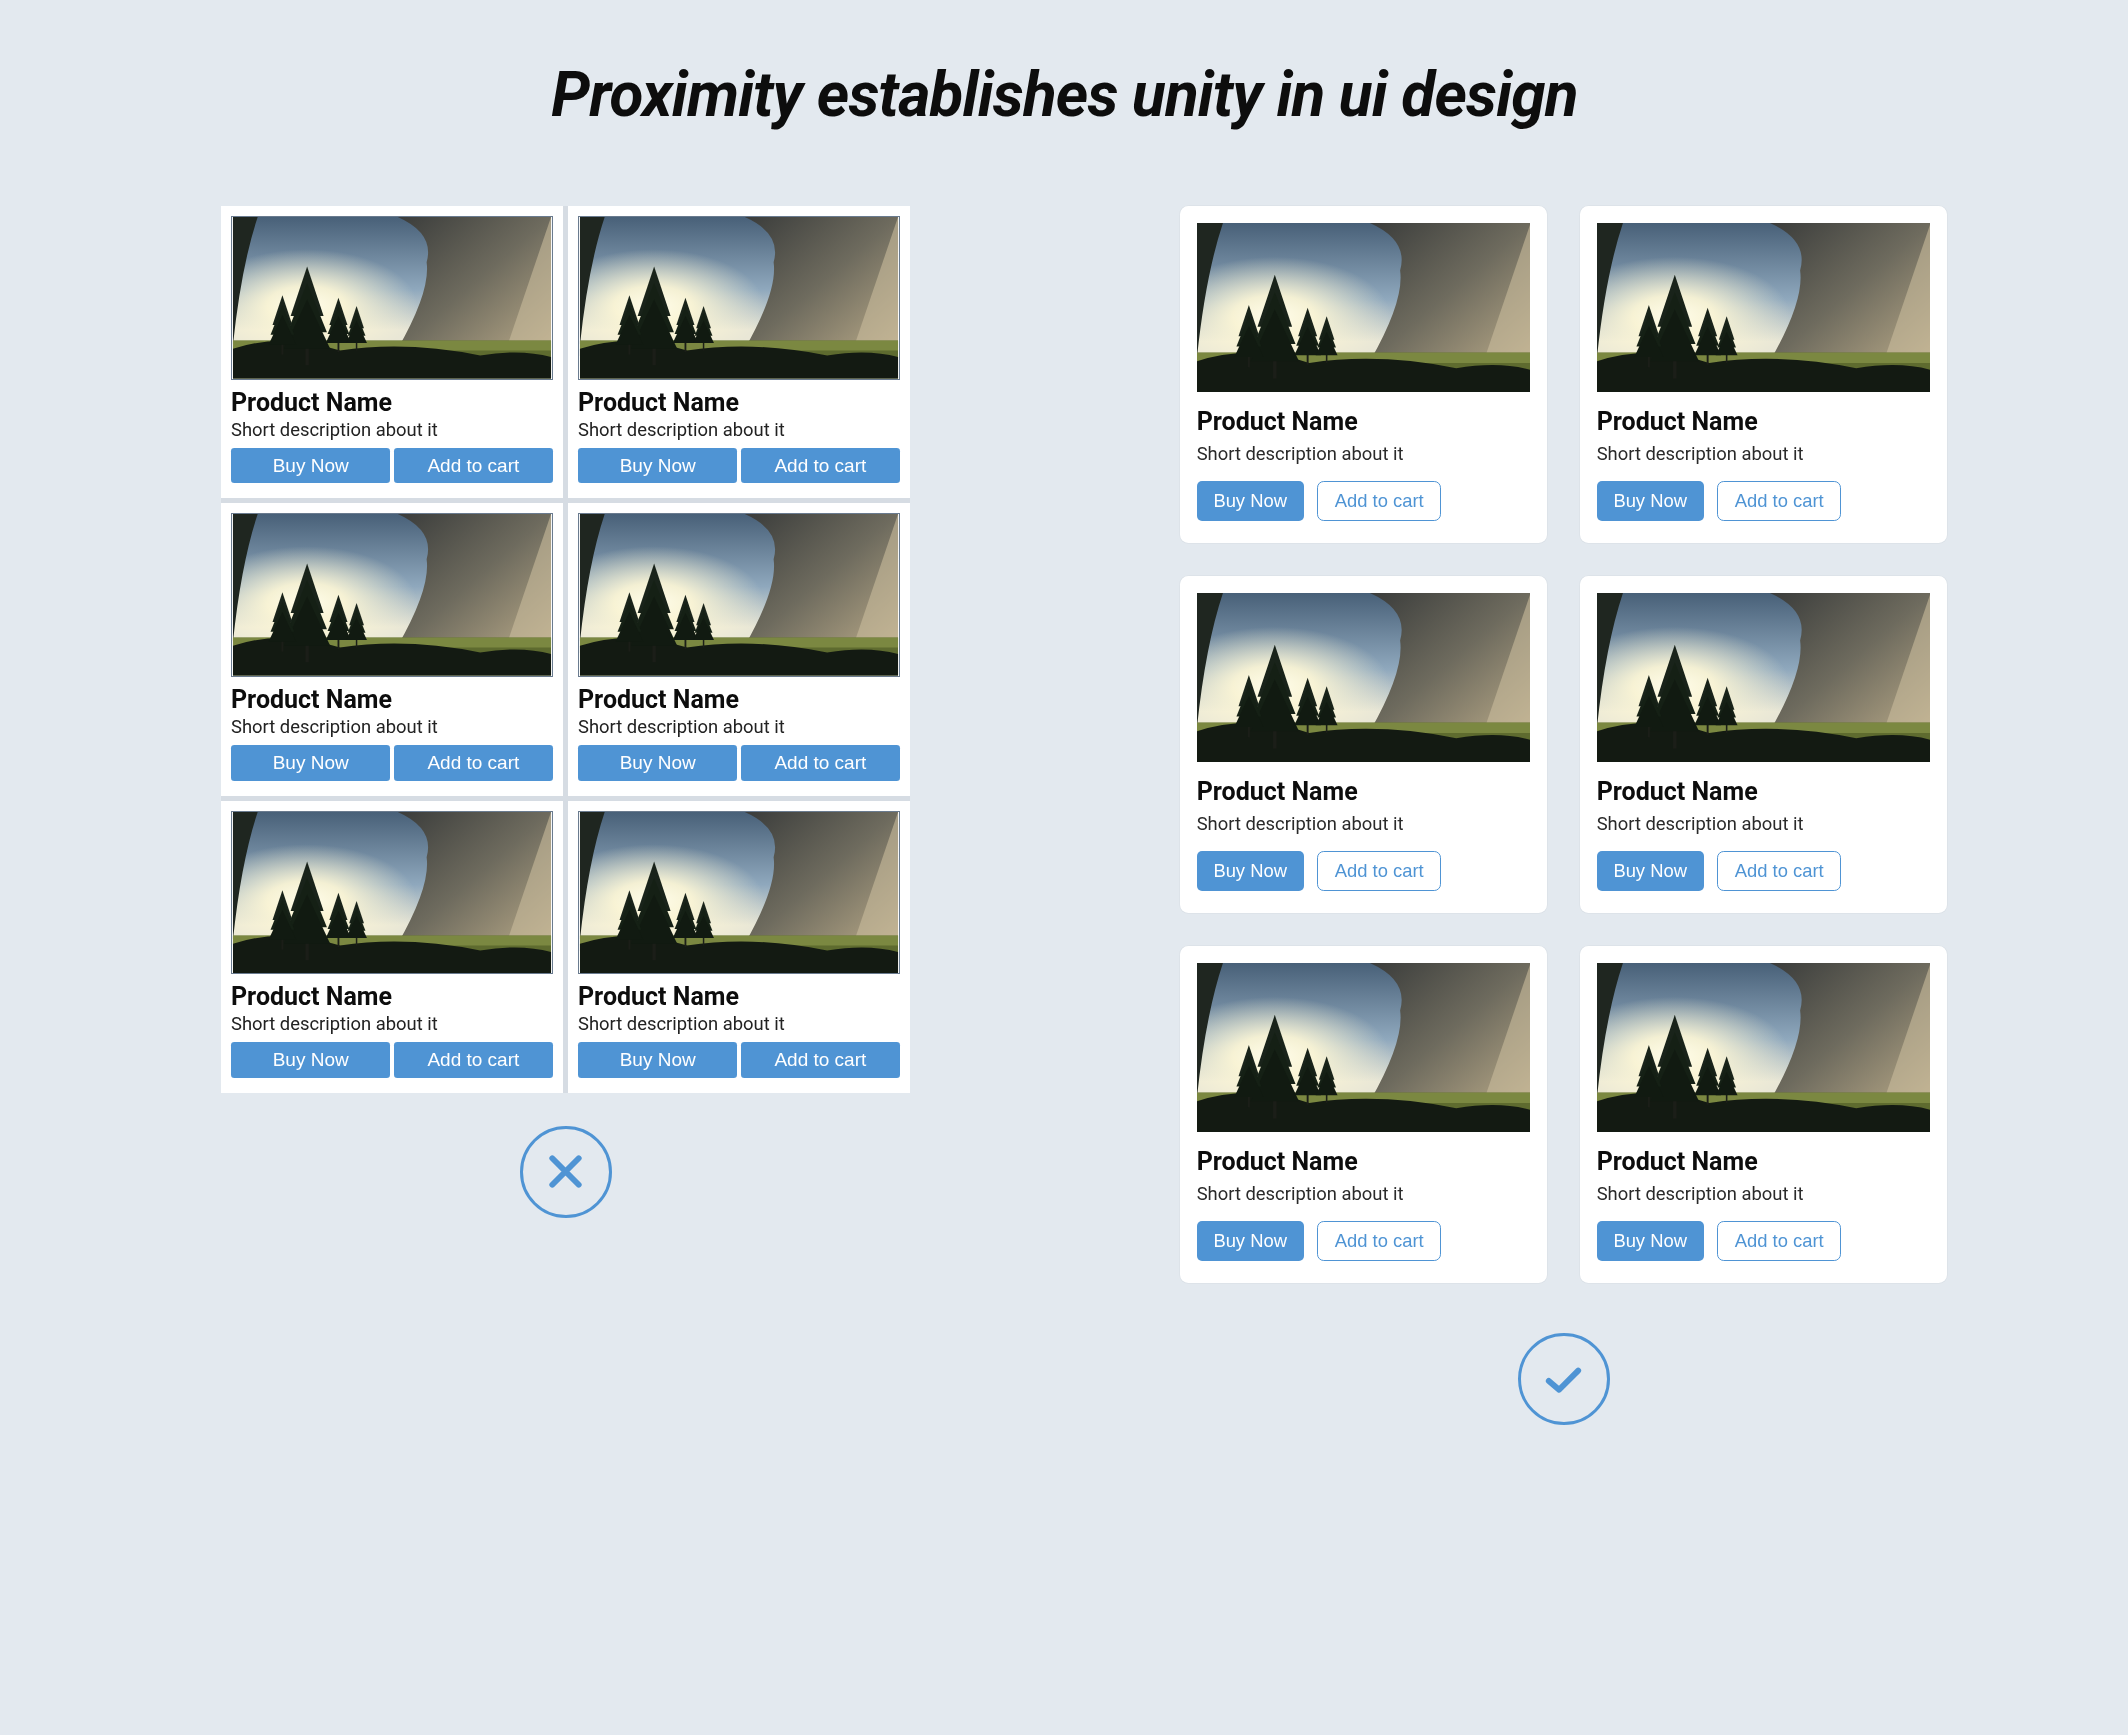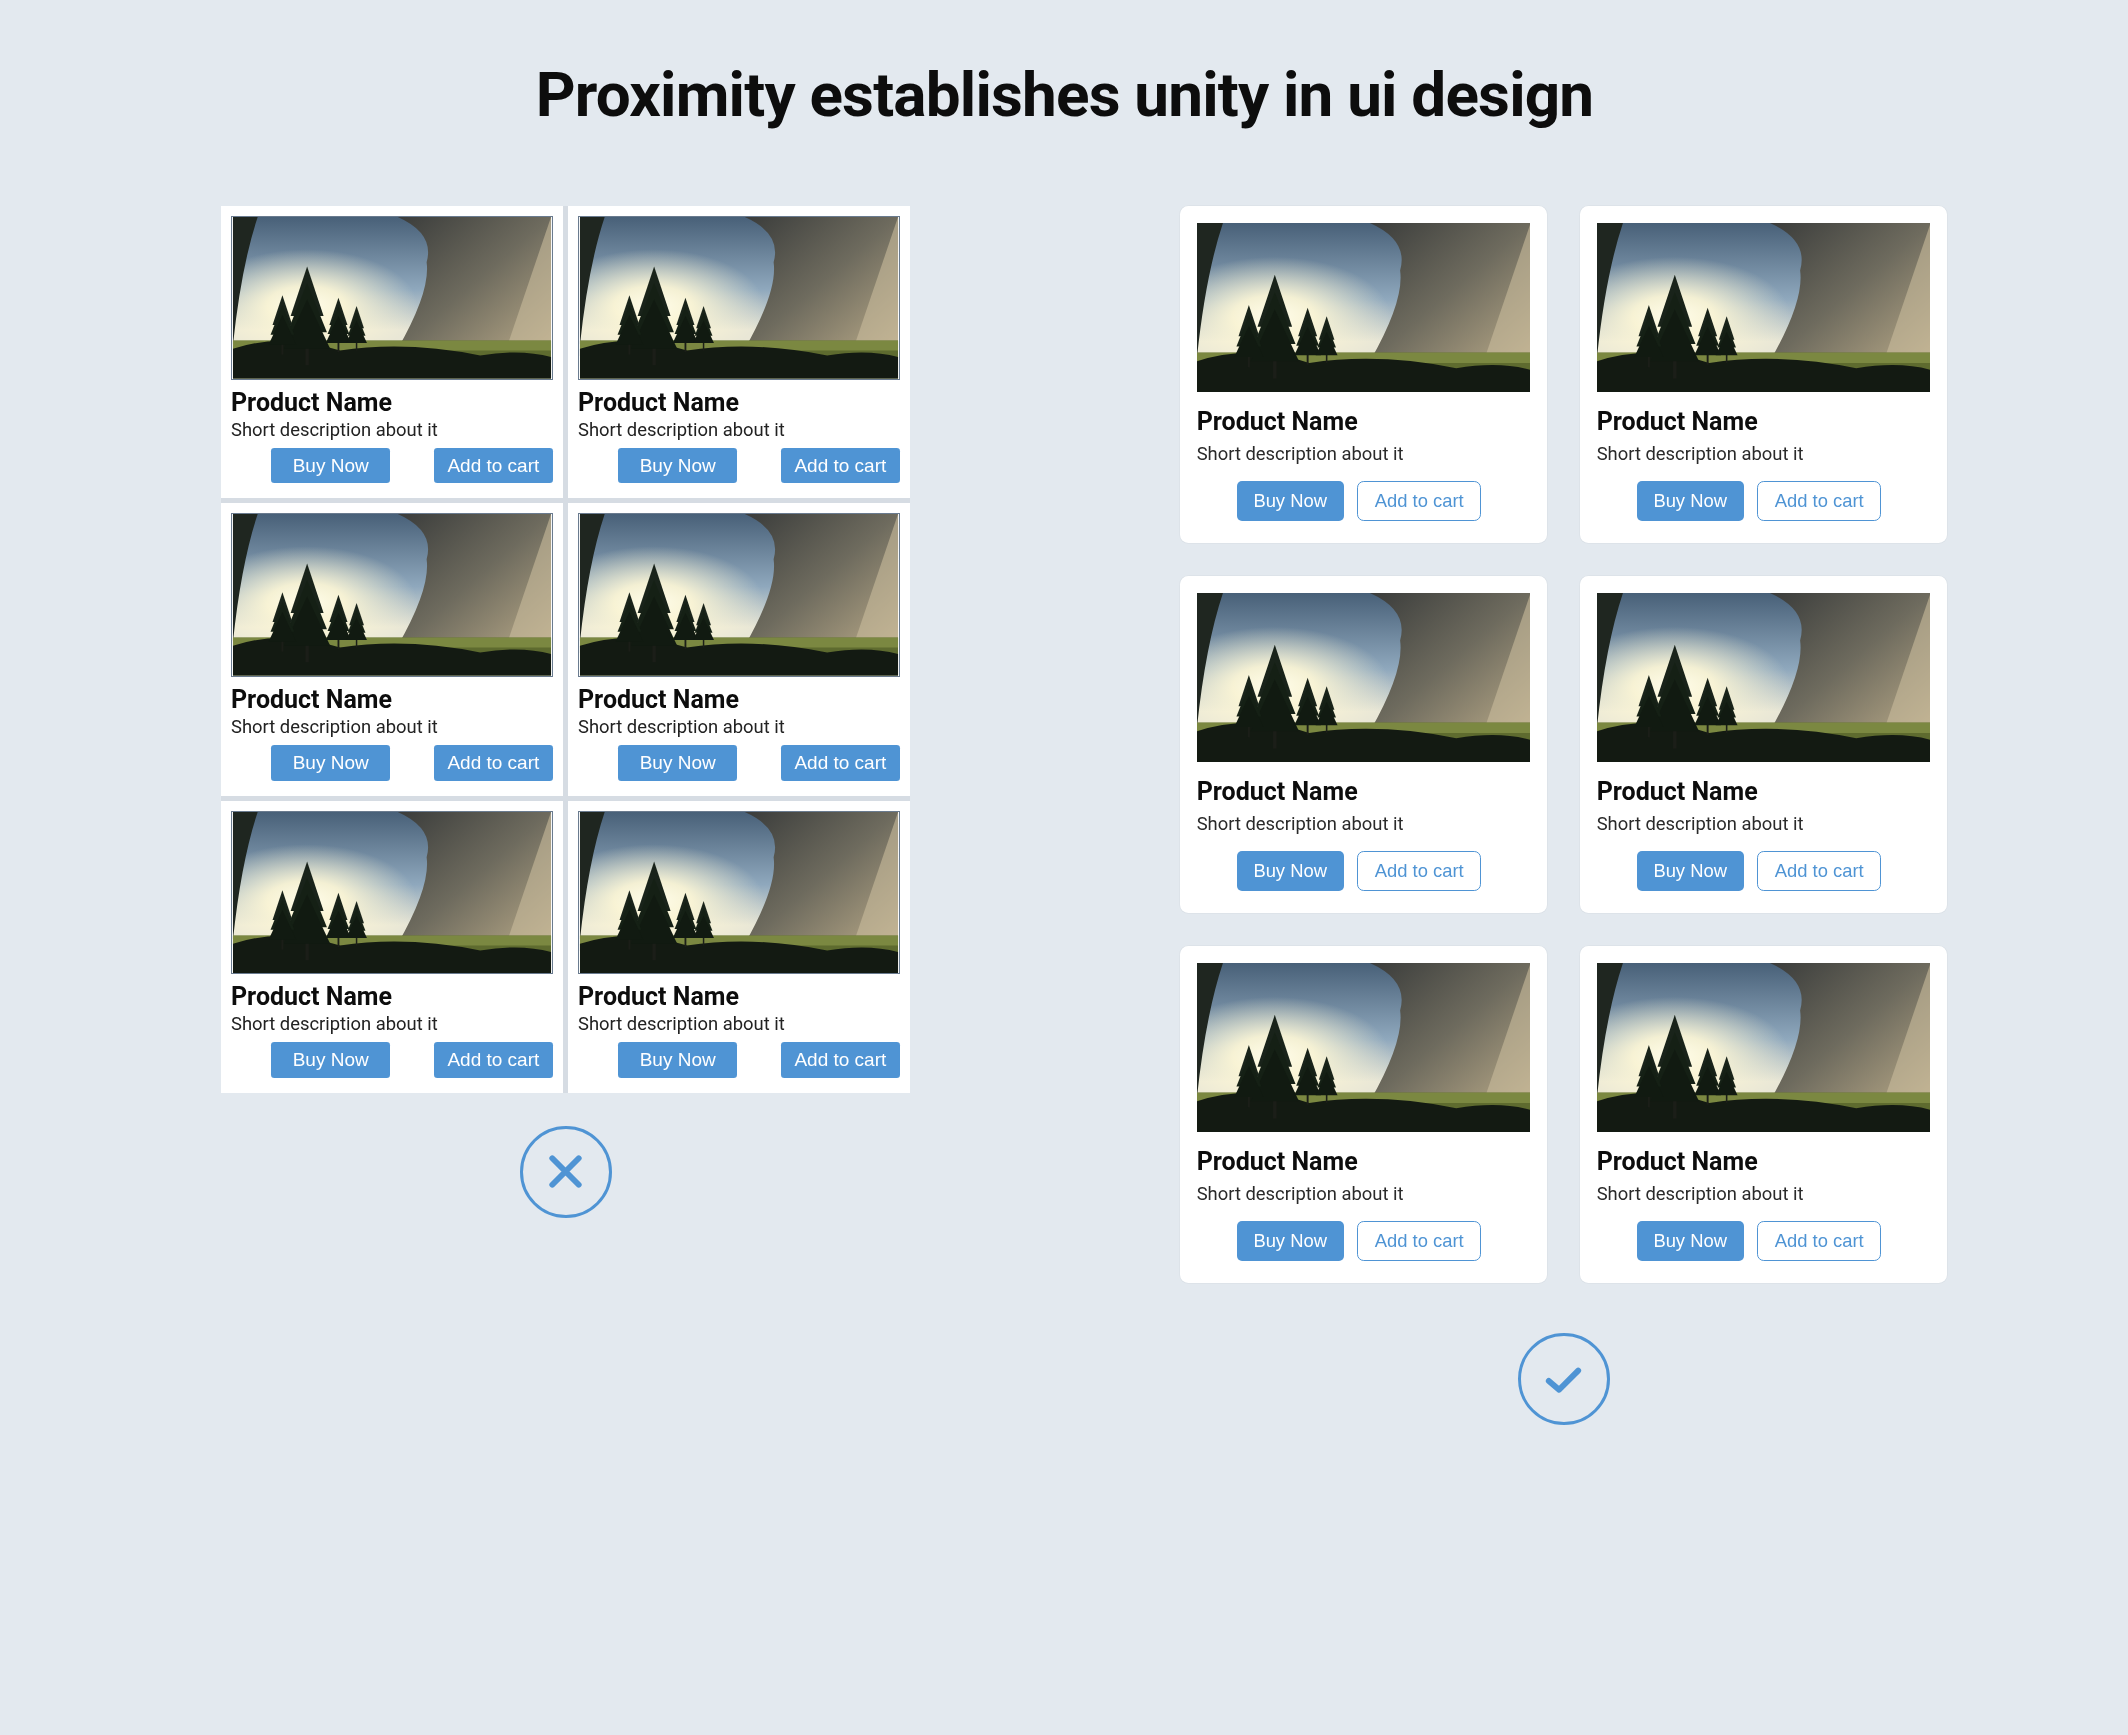--- a/index.html
+++ b/index.html
@@ -10,20 +10,21 @@
     min-height: 1736px;
     padding: 50px 67px 100px;
   }
   h1.page-title {
     font-size: 62px;
     font-weight: 700;
     text-align: center;
     color: #0D0D0D;
     margin: 8.3px 0 75px;
     letter-spacing: -0.8px;
+    font-style: italic;
   }
   .columns {
     display: flex;
     justify-content: flex-start;
     gap: 117px;
     padding: 0 58px;
   }
   .col { flex: 1; display: flex; flex-direction: column; align-items: center; }
 
   
@@ -37,21 +38,21 @@
     background: #fff;
     padding: 10px 10px 15px;
     width: 342px;
   }
   .card-bad .img { border: 0.8px solid #6A7B8F; }
   .card-bad .title { margin-top: 8.3px; font-size: 25px; font-weight: 700; color: #0D0D0D; }
   .card-bad .desc  { margin: 1.7px 0 8.3px; font-size: 18.4px; color: #222; }
   .card-bad .btns  { display:flex; gap:3.3px; }
   .btn-blue {
     background:#4F94D4; color:#fff; font-size:18.4px;
-    border:none; border-radius:5px; padding:8.3px 16.7px; cursor:pointer;margin-left:40px;
+    border:none; border-radius:5px; padding:8.3px 16.7px; cursor:pointer;
   }
   .card-bad .btn-blue { flex:1; text-align:center; border-radius:3.3px; padding:6.7px 0; font-size:19px; }
 
   
   .grid-good {
     display: grid;
     grid-template-columns: 1fr 1fr;
     gap: 33px;
   }
   .card-good {

